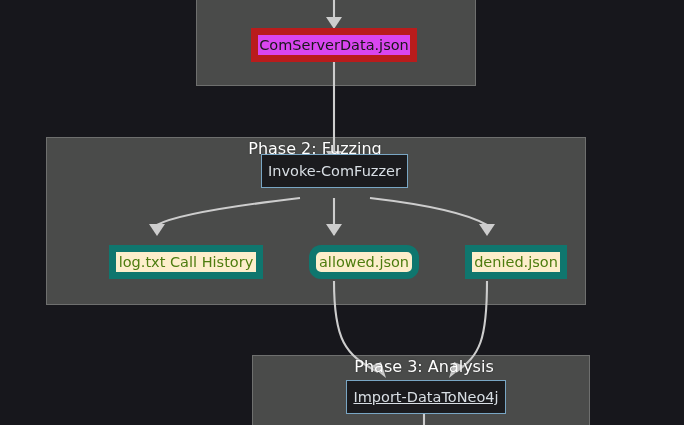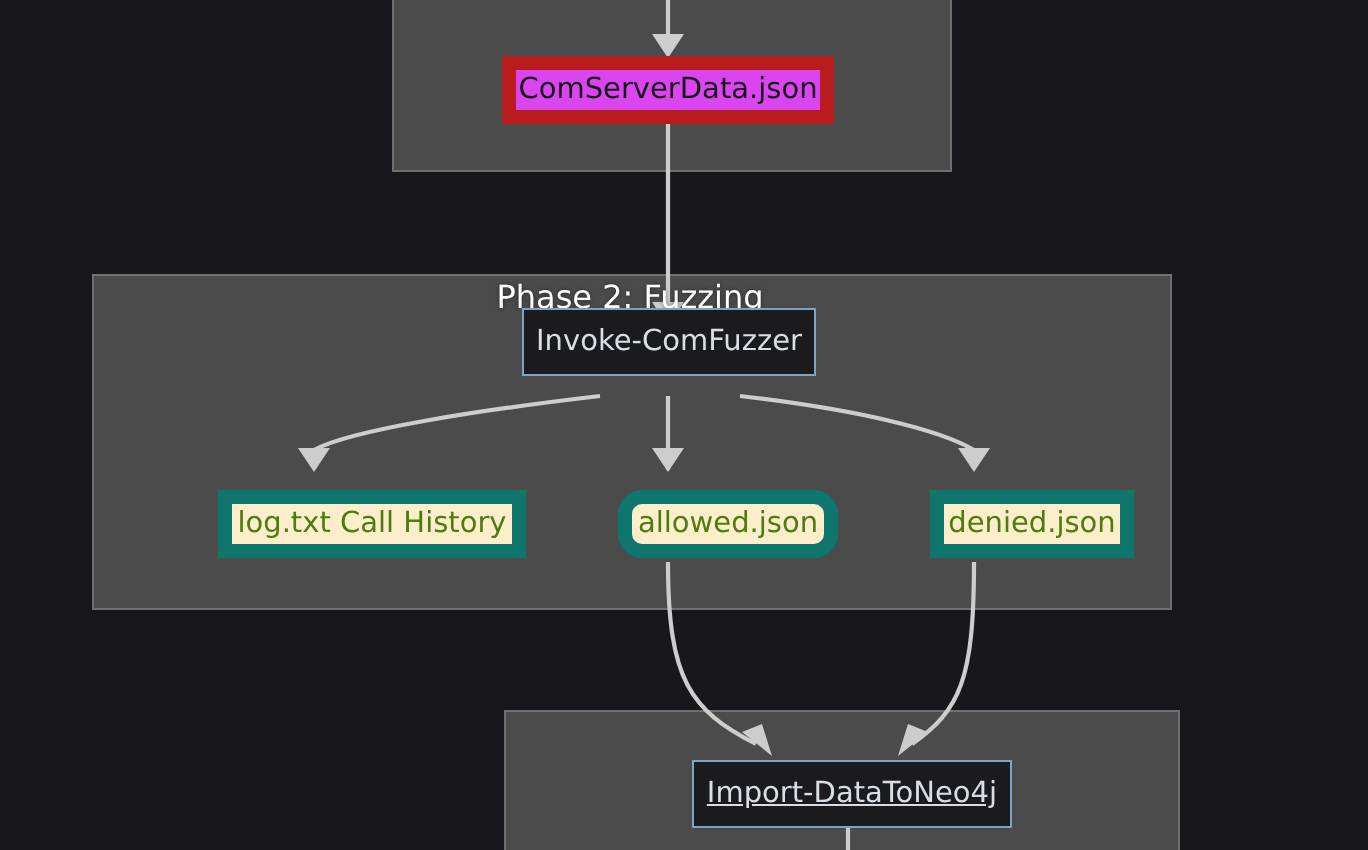--- a/index.html
+++ b/index.html
@@ -79,20 +79,21 @@
 </head>
 <body>
 
 <div id="canvas">
 
   <div class="panel" id="panel-0" style="left: 196px; top: -40px; width: 280px; height: 126px;"></div>
   <div class="panel" id="panel-1" style="left: 46px; top: 137px; width: 540px; height: 168px;"></div>
   <div class="panel" id="panel-2" style="left: 252px; top: 355px; width: 338px; height: 115px;"></div>
 
   <div class="panel-label" id="plabel-1" style="left: 195px; top: 139px; width: 240px;">Phase 2: Fuzzing</div>
+  <div class="panel-label" id="plabel-2" style="left: 304px; top: 357px; width: 240px;">Phase 3: Analysis</div>
 
   <svg id="edges" viewBox="0 0 684 425" xmlns="http://www.w3.org/2000/svg">
       <path d="M 334 -10 L 334 18" class="edge-path"></path>
       <polygon points="326,17 342,17 334,29" class="edge-head"></polygon>
       <path d="M 334 62 L 334 152" class="edge-path"></path>
       <polygon points="326,151 342,151 334,163" class="edge-head"></polygon>
       <path d="M 300 198 C 240 205 175 215 157 225" class="edge-path"></path>
       <polygon points="149,224 165,224 157,236" class="edge-head"></polygon>
       <path d="M 334 198 L 334 235" class="edge-path"></path>
       <polygon points="326,224 342,224 334,236" class="edge-head"></polygon>

